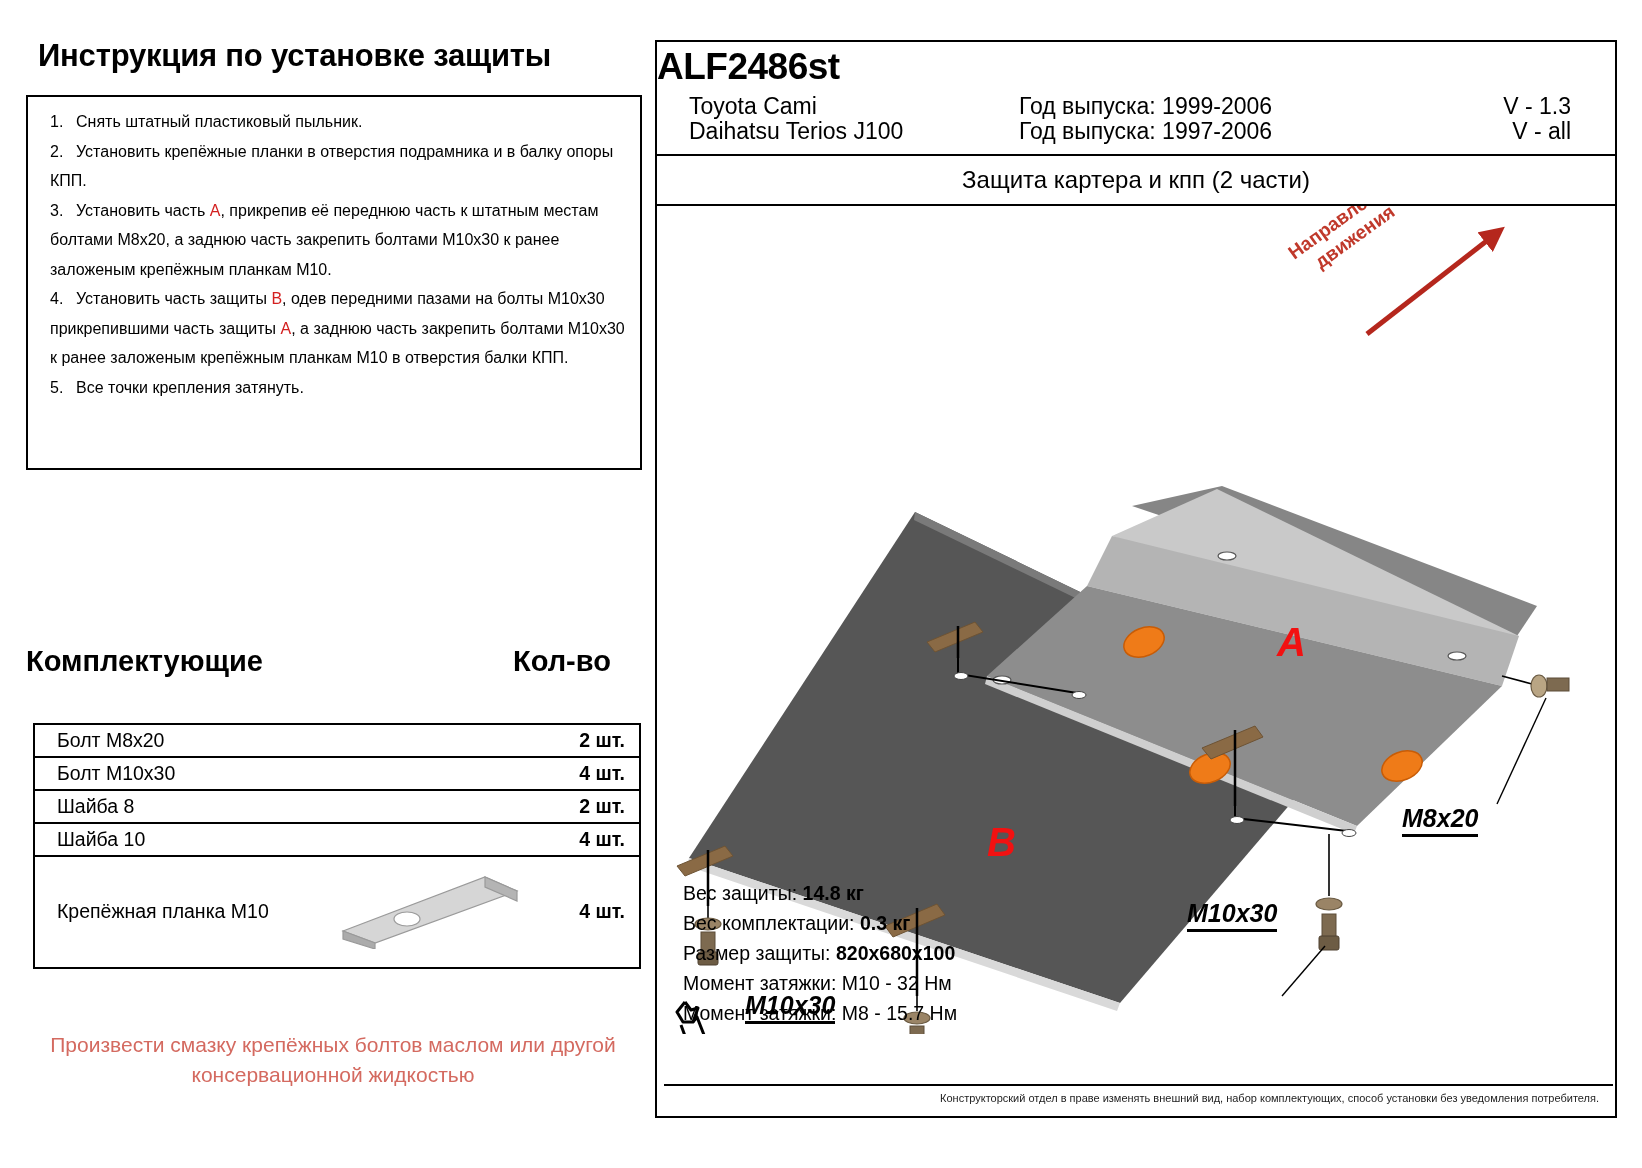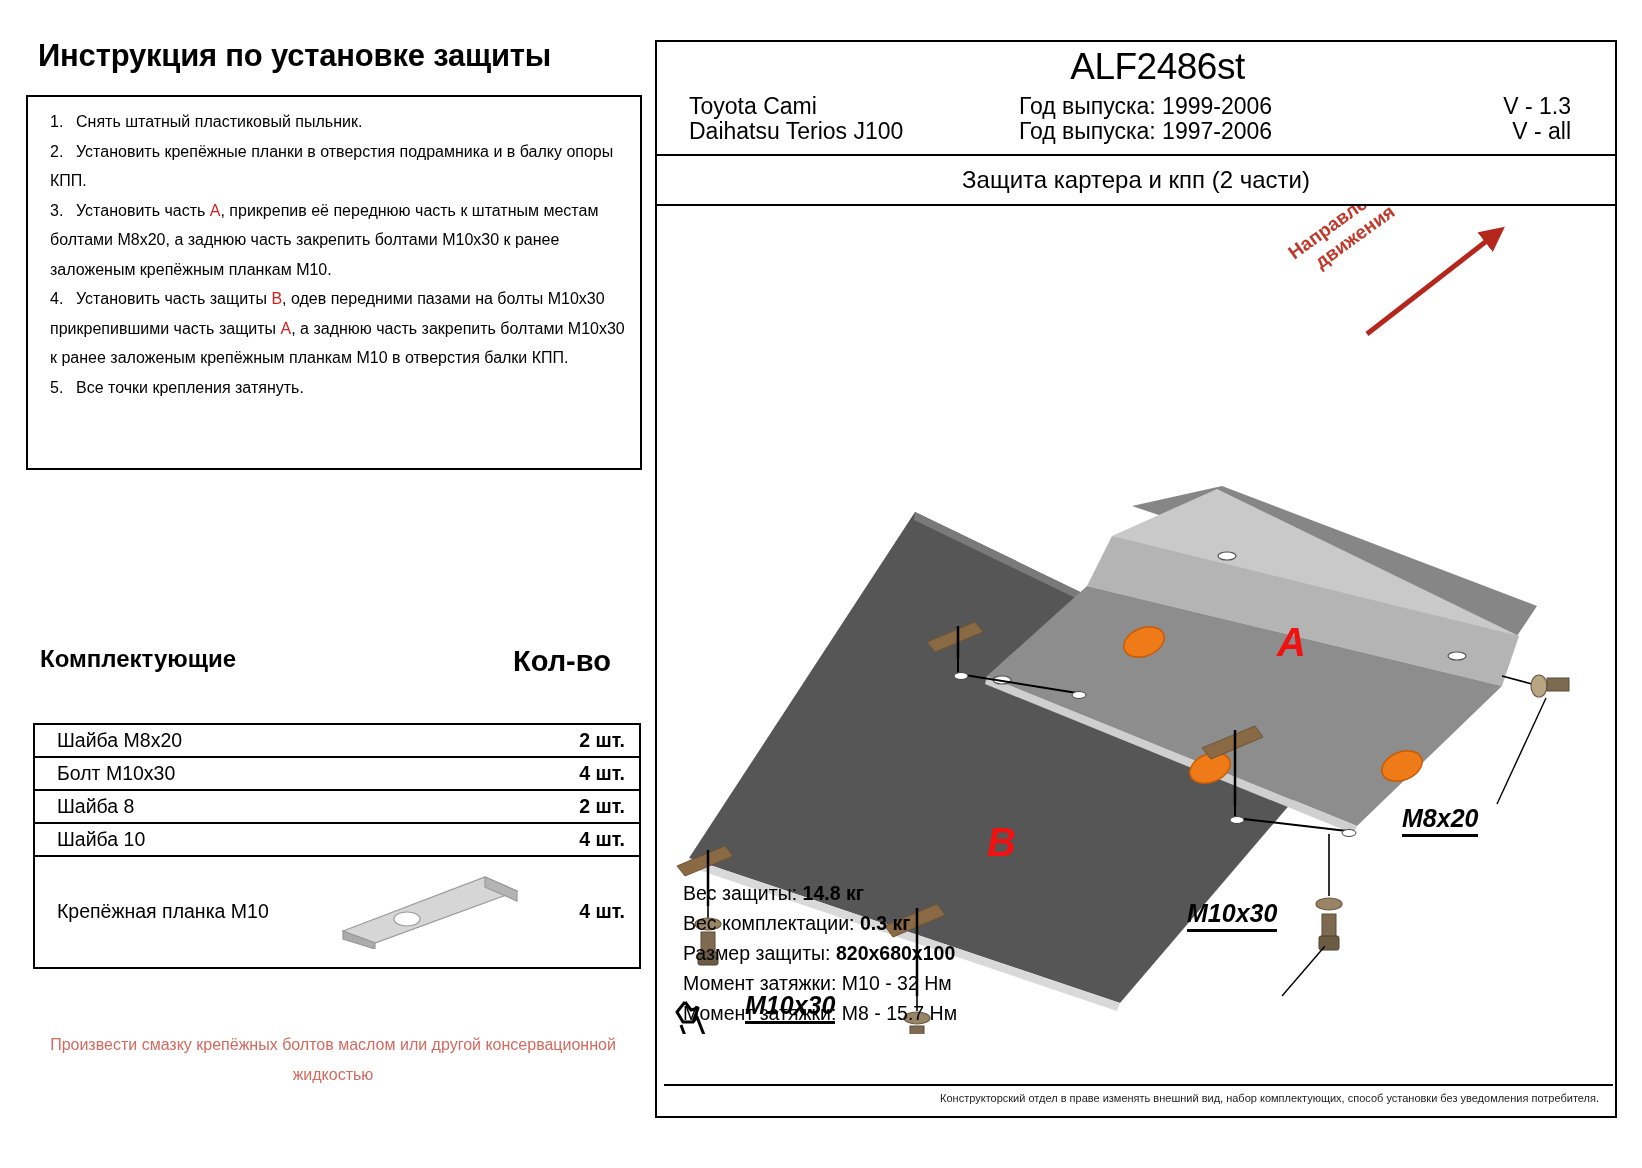--- a/index.html
+++ b/index.html
@@ -23,22 +23,22 @@
   }
   .instr-list{
     position:absolute;left:22px;top:10px;width:580px;
     font-size:16px;line-height:29.5px;
   }
   .instr-list .step{margin:0;text-indent:0;}
   .instr-list .num{display:inline-block;width:26px;}
   .red{color:#d32020;}
 
   .komp-title{
-    position:absolute;left:40px;top:645px;
-    font-size:24px;font-weight:bold;
+    position:absolute;left:26px;top:645px;
+    font-size:29px;font-weight:bold;
   }
   .kolvo-title{
     position:absolute;left:513px;top:645px;
     font-size:29px;font-weight:bold;
   }
 
   .parts-table{
     position:absolute;left:33px;top:723px;width:608px;
     border:2px solid #000;border-collapse:collapse;box-sizing:border-box;
     font-size:19.5px;
@@ -49,34 +49,34 @@
   .parts-table tr:last-child td{border-bottom:none;}
   .parts-table td.name{padding-left:22px;text-align:left;}
   .parts-table td.qty{padding-right:14px;text-align:right;width:120px;font-weight:bold;}
   .parts-table tr.big td{height:105px;vertical-align:middle;}
 
   .bracket-cell{position:relative;height:105px;}
   .bracket-img{position:absolute;left:300px;top:12px;width:190px;height:80px;}
 
   .lube-note{
     position:absolute;left:28px;top:1030px;width:610px;
-    text-align:center;color:#d46a60;font-size:16px;line-height:30px;
+    text-align:center;color:#d46a60;font-size:21px;line-height:30px;
   }
 
   
   .right{
     position:absolute;left:655px;top:40px;width:962px;height:1078px;
     border:2px solid #000;box-sizing:border-box;
   }
   .hdr-row1{
     position:relative;height:112px;border-bottom:2px solid #000;
   }
   .code{
-    position:absolute;left:0;right:0;top:4px;text-align:center;
-    font-size:37px;font-weight:normal;letter-spacing:-.5px;margin-left:43px;
+    position:absolute;left:0;right:0;top:4px;text-align:left;
+    font-size:37px;font-weight:bold;letter-spacing:-.5px;
   }
   .veh{
     position:absolute;left:32px;top:52px;width:900px;
     font-size:23px;line-height:25px;
   }
   .veh .vrow{position:relative;height:25px;}
   .veh .vname{position:absolute;left:0;}
   .veh .vyear{position:absolute;left:330px;}
   .veh .vvol{position:absolute;right:18px;}
 
@@ -136,21 +136,21 @@
           <div class="step"><span class="num">5.</span><span>Все точки крепления затянуть.</span></div>
         </div>
     </div>
 
     <div class="komp-title">Комплектующие</div>
     <div class="kolvo-title">Кол-во</div>
 
     <table class="parts-table">
       <tbody id="parts-host">
           <tr>
-            <td class="name">Шайба M8x20</td>
+            <td class="name">Болт M8x20</td>
             <td class="qty">2 шт.</td>
           </tr>
           <tr>
             <td class="name">Болт M10x30</td>
             <td class="qty">4 шт.</td>
           </tr>
           <tr>
             <td class="name">Шайба 8</td>
             <td class="qty">2 шт.</td>
           </tr>

